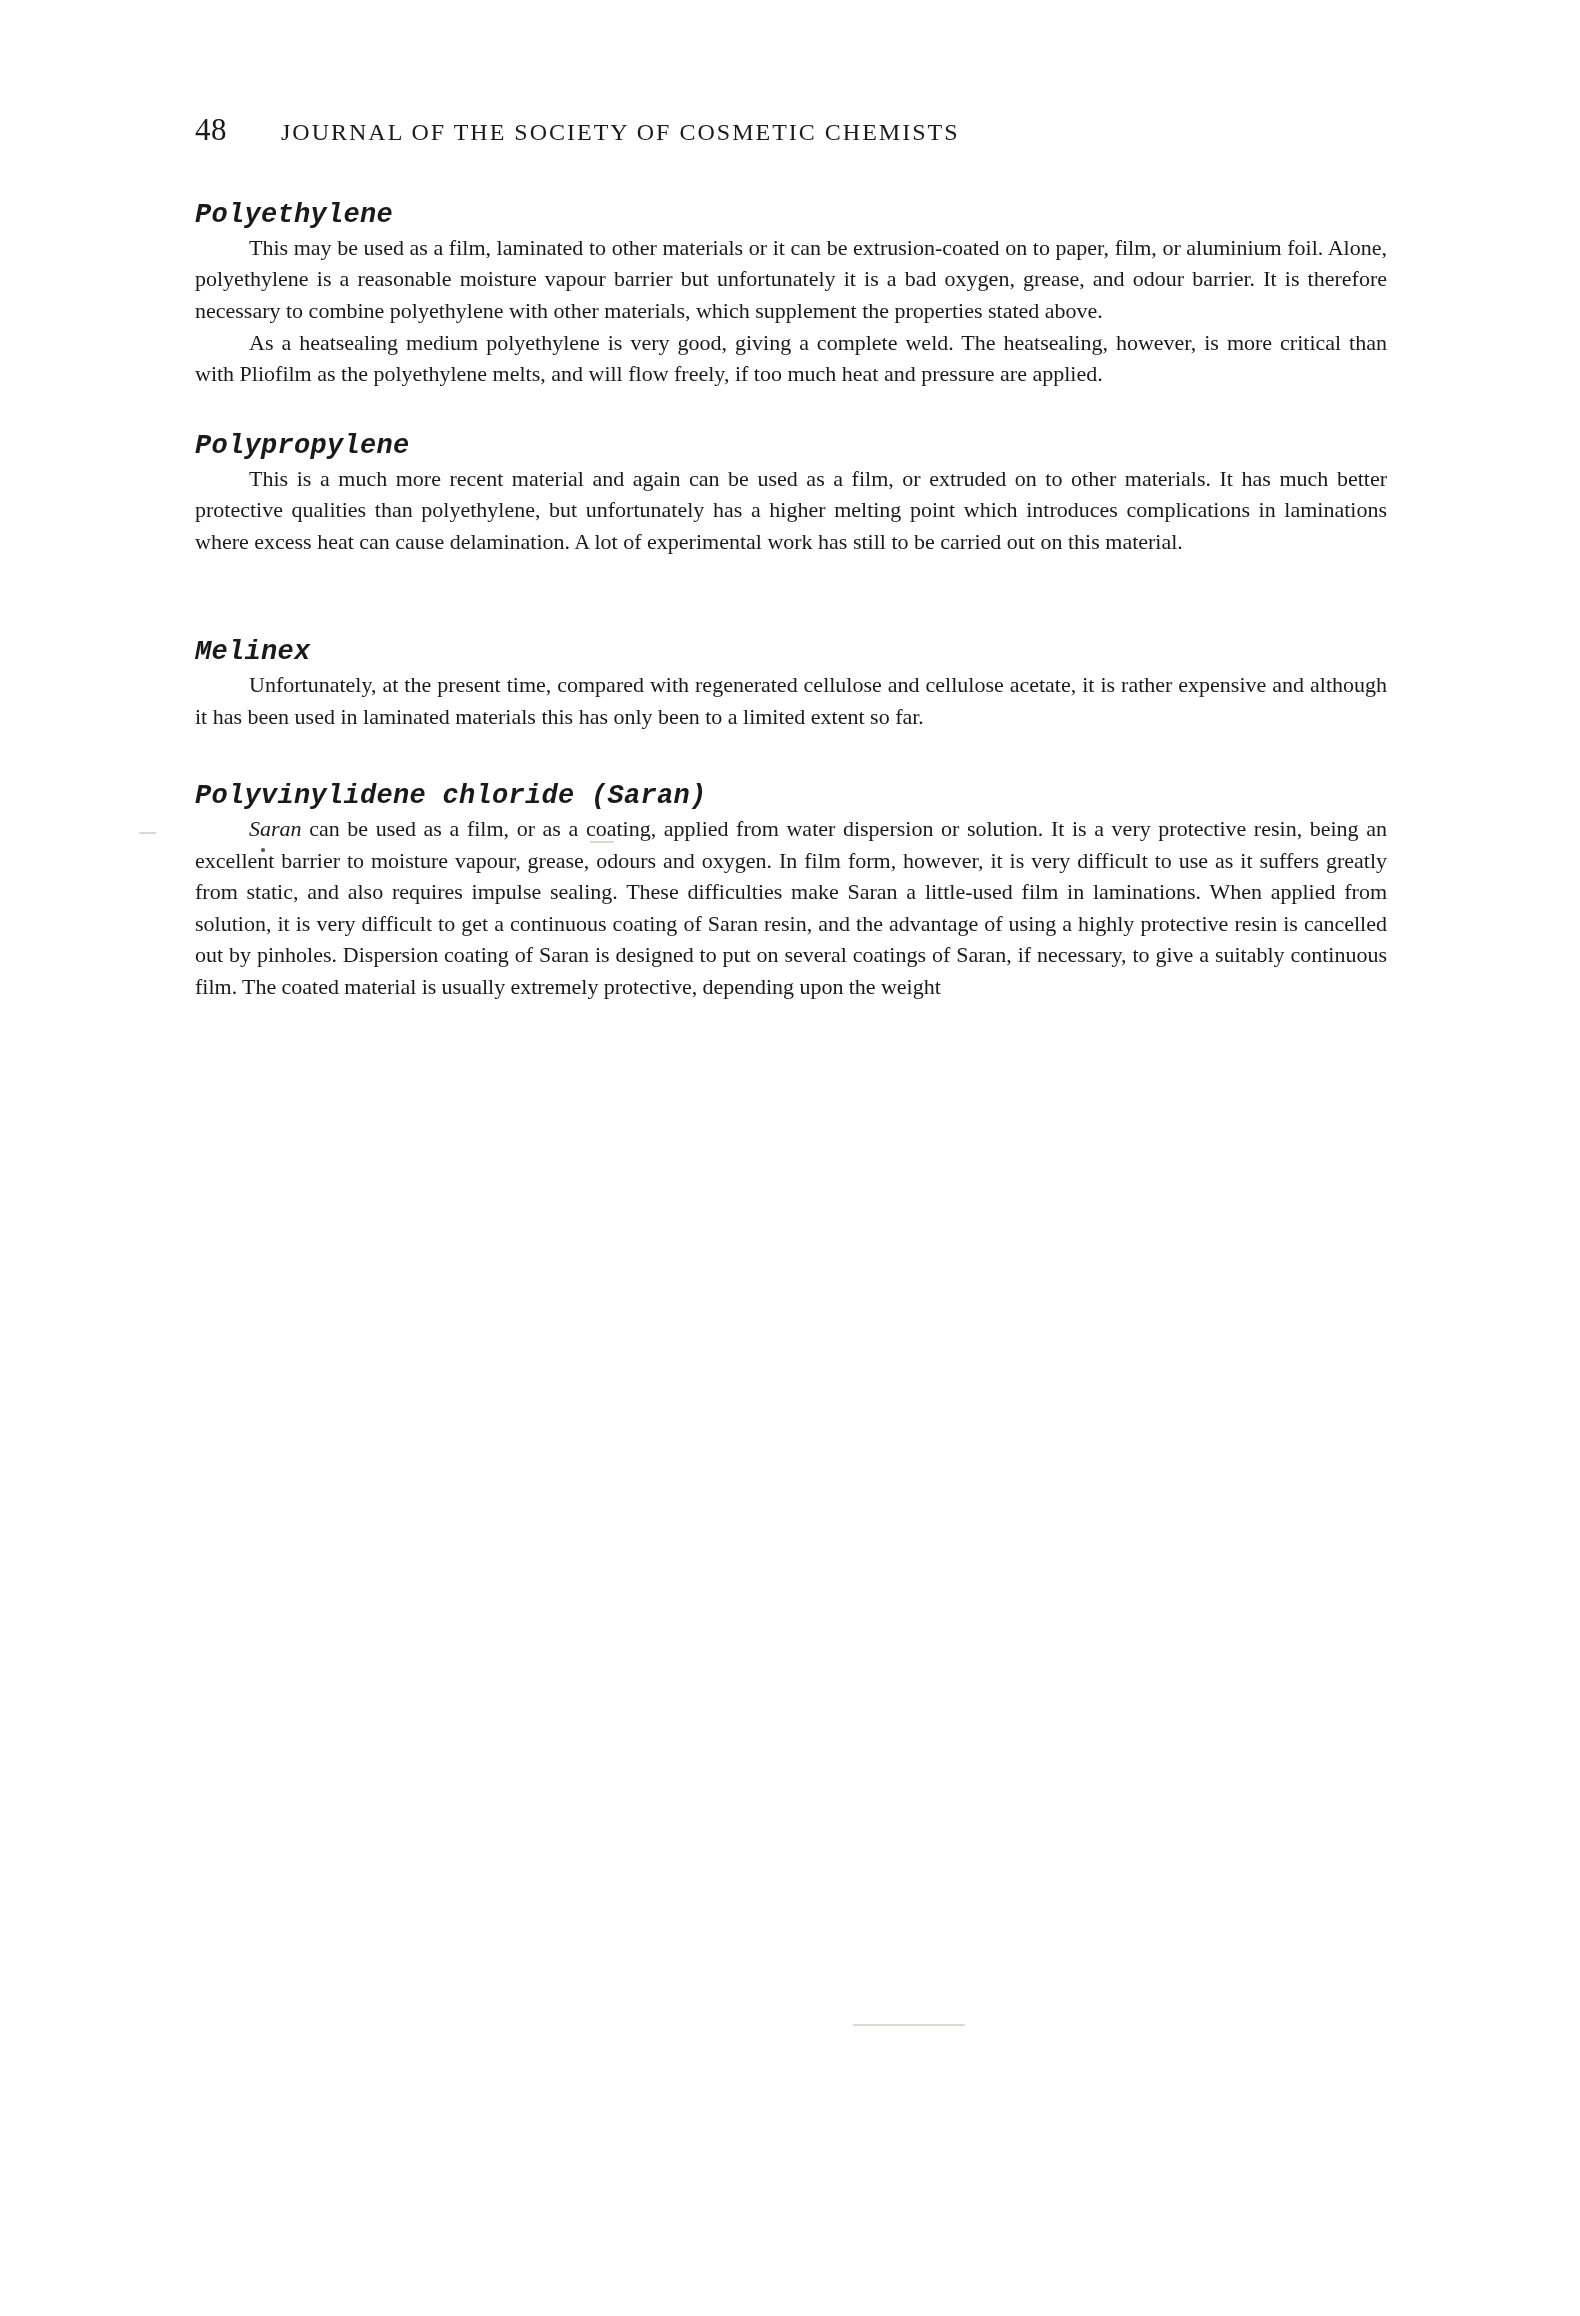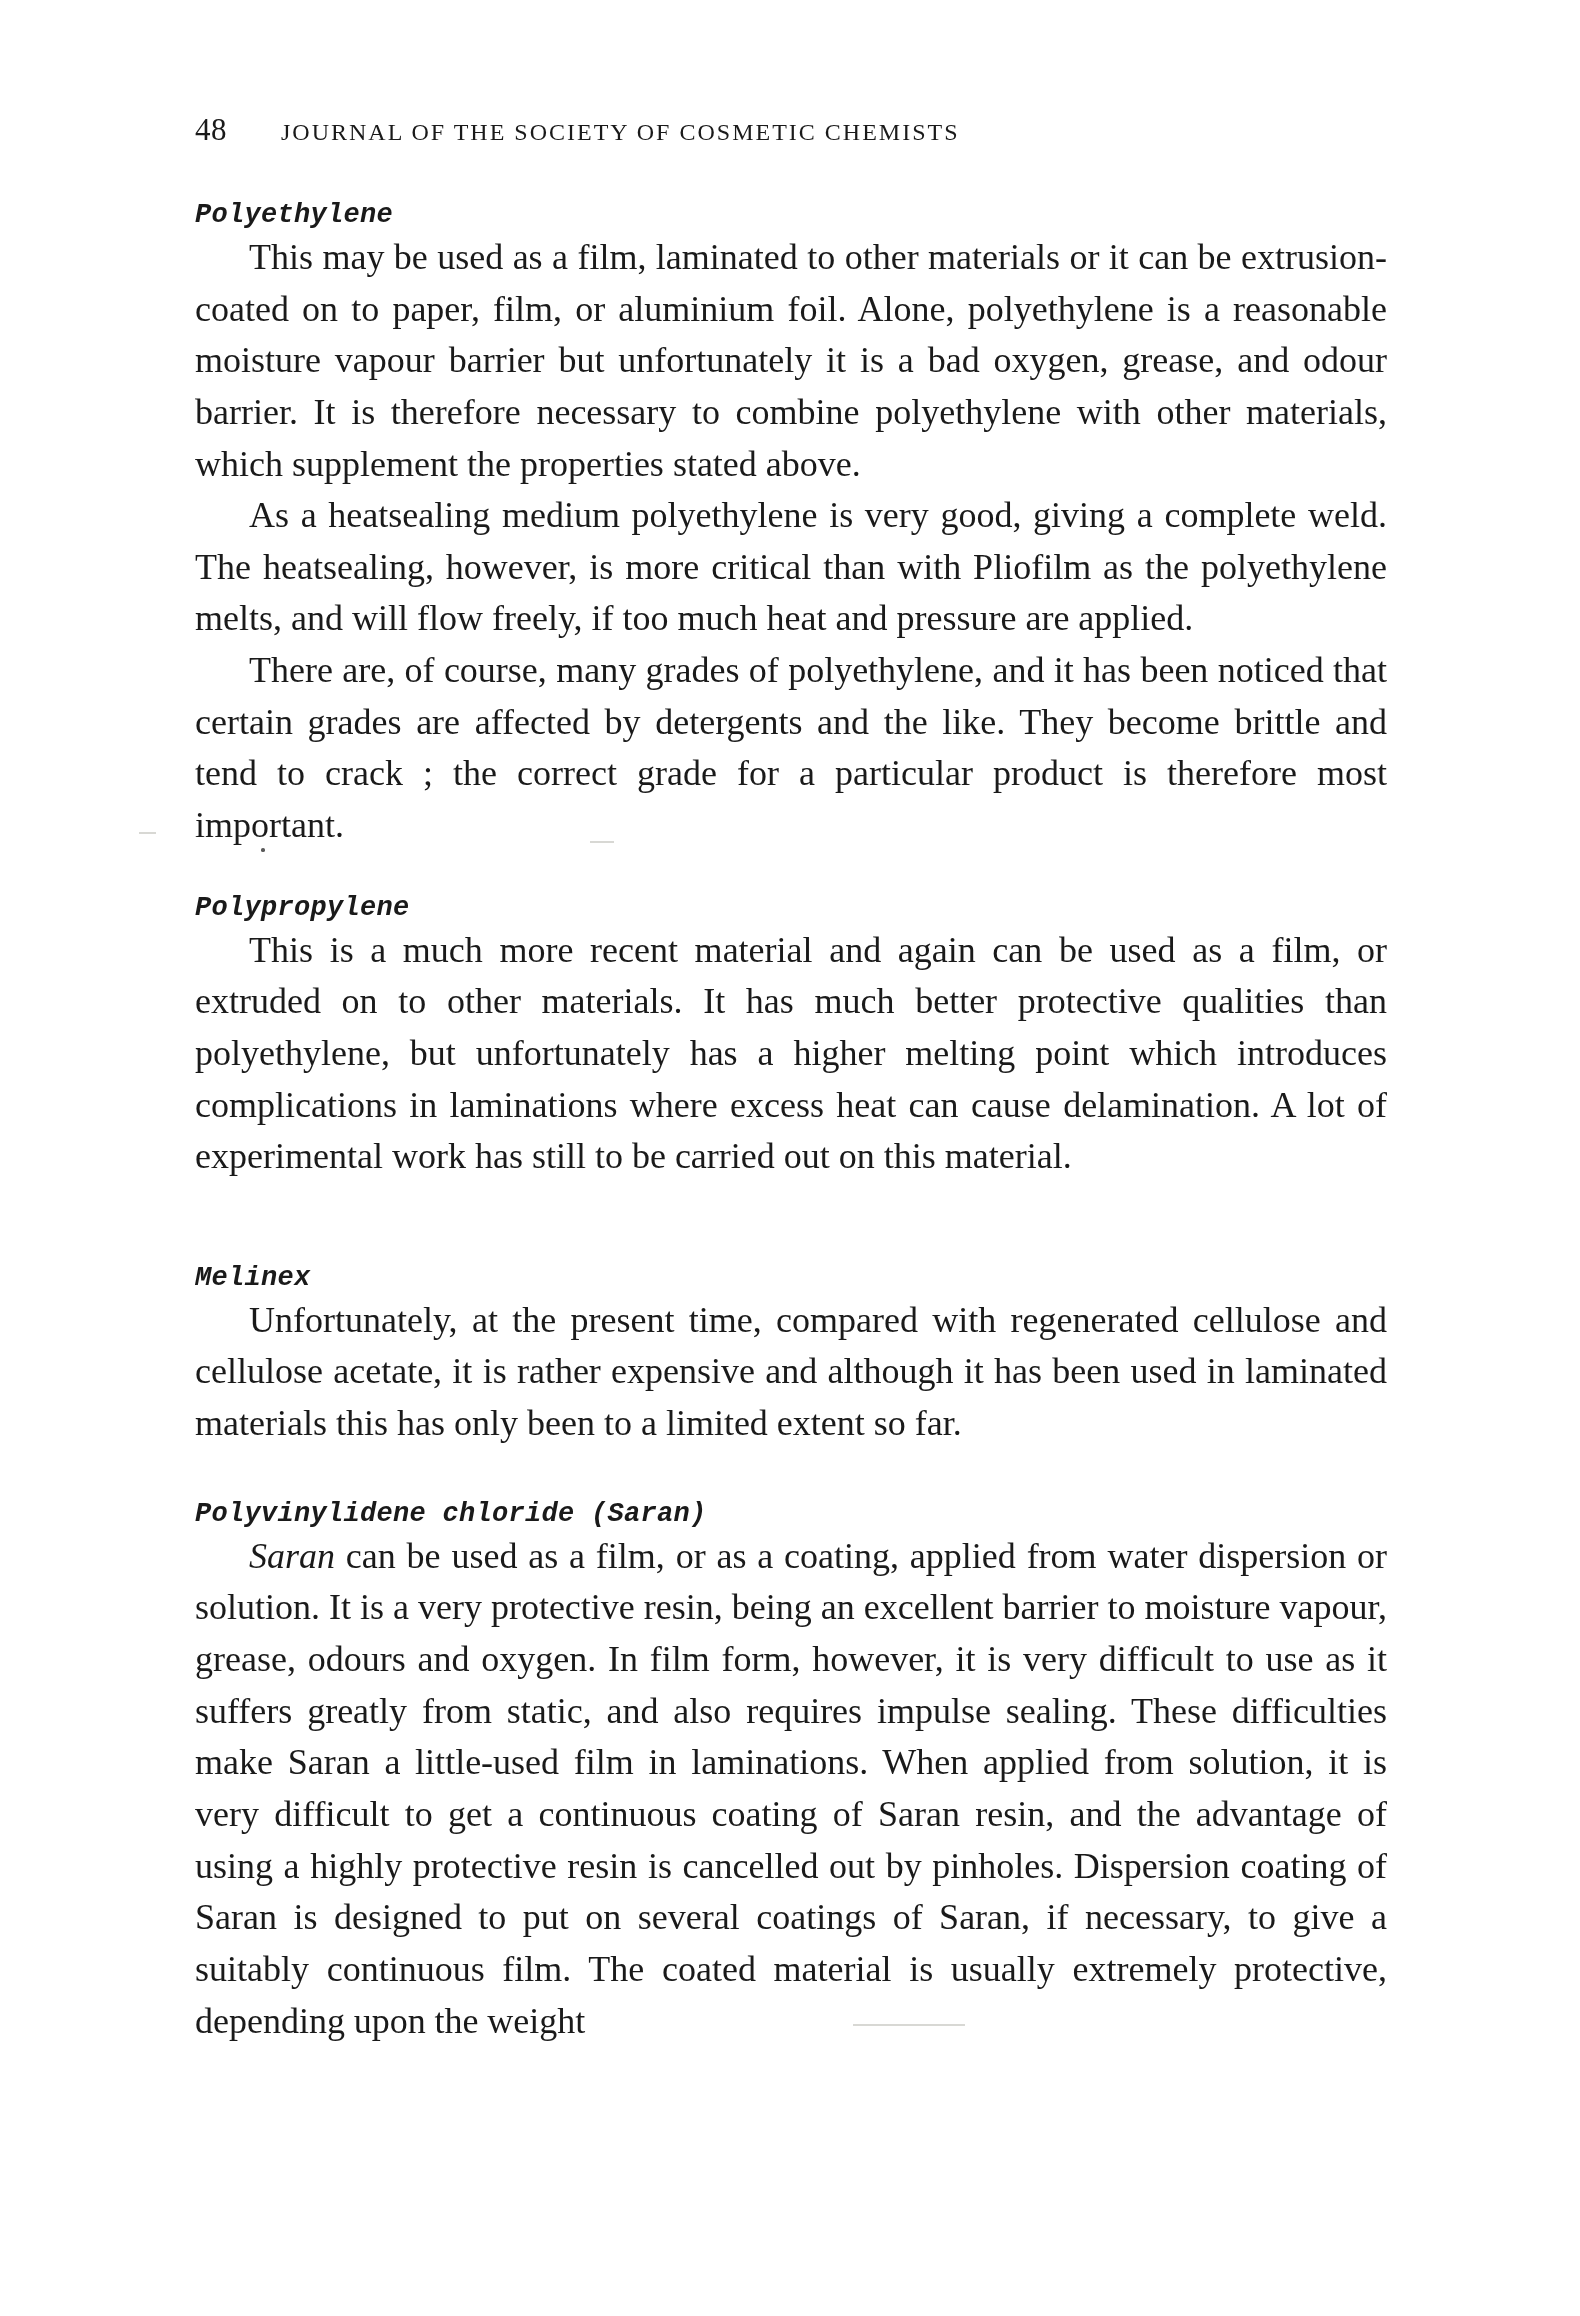--- a/index.html
+++ b/index.html
@@ -51,21 +51,21 @@
     margin-bottom: 8px;
   }
   .sec-head {
     font-style: italic;
     font-size: 27px;
     margin: 0 0 1.9px 0;
     letter-spacing: 0.3px;
     font-family: Liberation Mono, monospace;
   }
   p.body {
-    font-size: 36px;
+    font-size: 22px;
     line-height: 1.435;
     margin: 0;
     text-align: justify;
     text-indent: 54px;
     hyphens: none;
   }
   p.body.tight {
     word-spacing: -0.2px;
   }
   .it {
@@ -97,21 +97,20 @@
 
     <div class="running-head">
       <div class="folio">48</div>
       <div class="journal-title">JOURNAL OF THE SOCIETY OF COSMETIC CHEMISTS</div>
     </div>
 
     <div class="section">
       <h2 class="sec-head">Polyethylene</h2>
       <p class="body">This may be used as a film, laminated to other materials or it can be extrusion-coated on to paper, film, or aluminium foil.   Alone, polyethylene is a reasonable moisture vapour barrier but unfortunately it is a bad oxygen, grease, and odour barrier.   It is therefore necessary to combine polyethylene with other materials, which supplement the properties stated above.</p>
       <p class="body">As a heatsealing medium polyethylene is very good, giving a complete weld.   The heatsealing, however, is more critical than with Pliofilm as the polyethylene melts, and will flow freely, if too much heat and pressure are applied.</p>
-      <p class="body">There are, of course, many grades of polyethylene, and it has been noticed that certain grades are affected by detergents and the like.   They become brittle and tend to crack ; the correct grade for a particular product is therefore most important.</p>
     </div>
 
     <div class="section" style="">
       <h2 class="sec-head">Polypropylene</h2>
       <p class="body">This is a much more recent material and again can be used as a film, or extruded on to other materials.   It has much better protective qualities than polyethylene, but unfortunately has a higher melting point which introduces complications in laminations where excess heat can cause delamination.   A lot of experimental work has still to be carried out on this material.</p>
     </div>
 
     <div class="section" style="margin-top:80px;">
       <h2 class="sec-head">Melinex</h2>
       <p class="body">Unfortunately, at the present time, compared with regenerated cellulose and cellulose acetate, it is rather expensive and although it has been used in laminated materials this has only been to a limited extent so far.</p>

